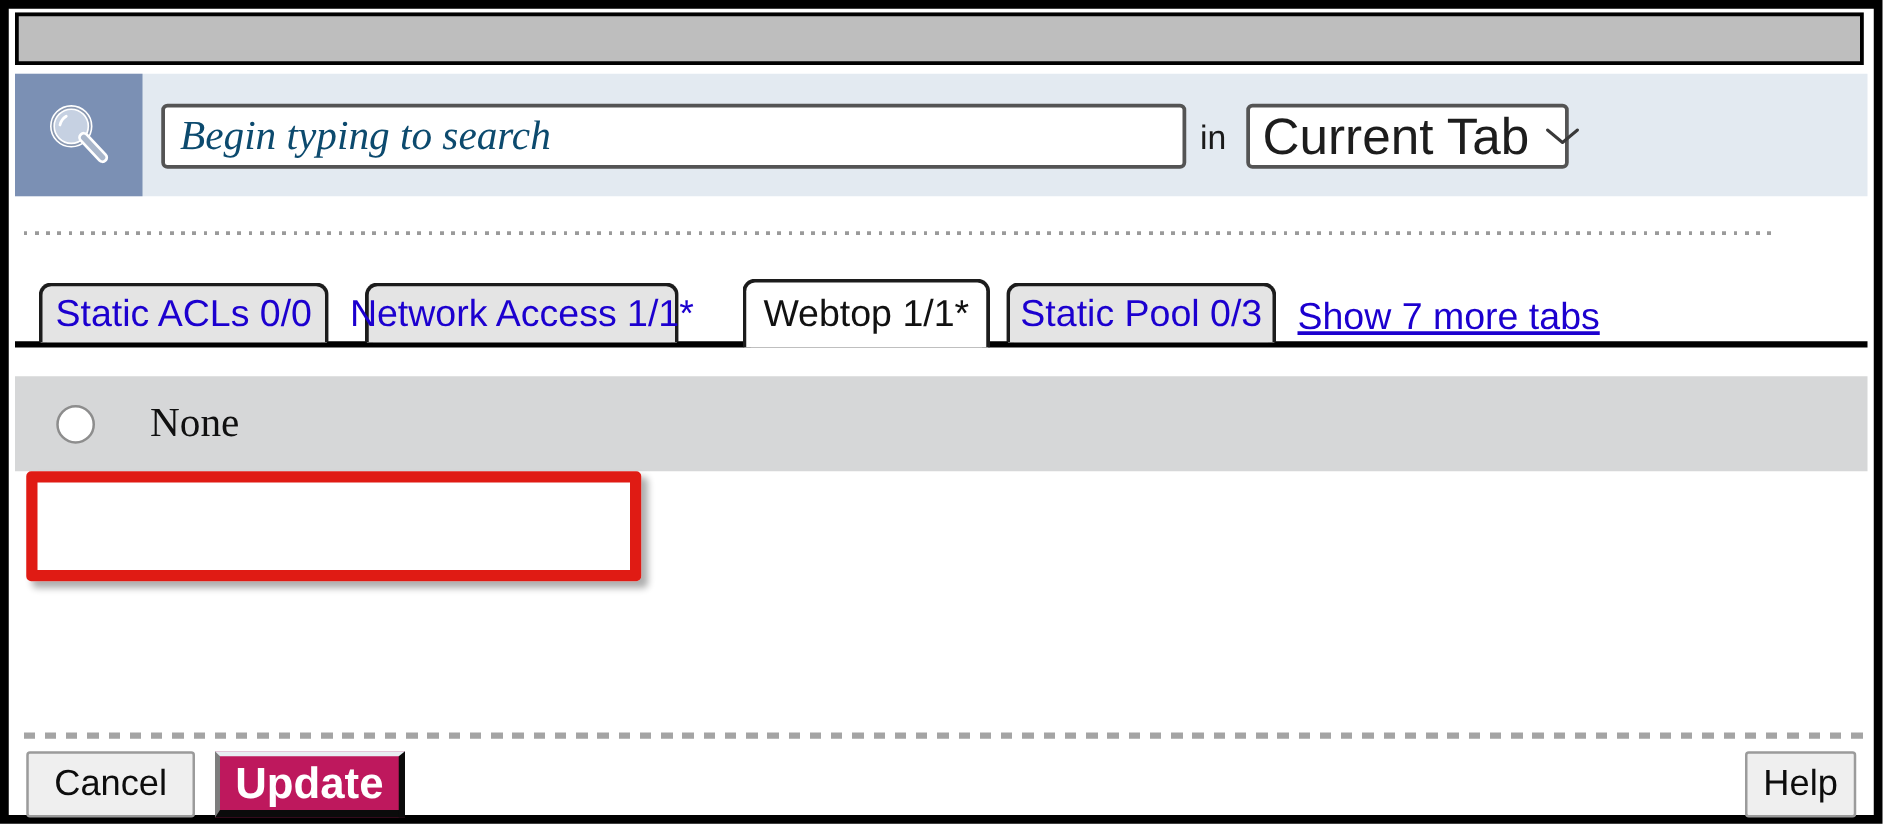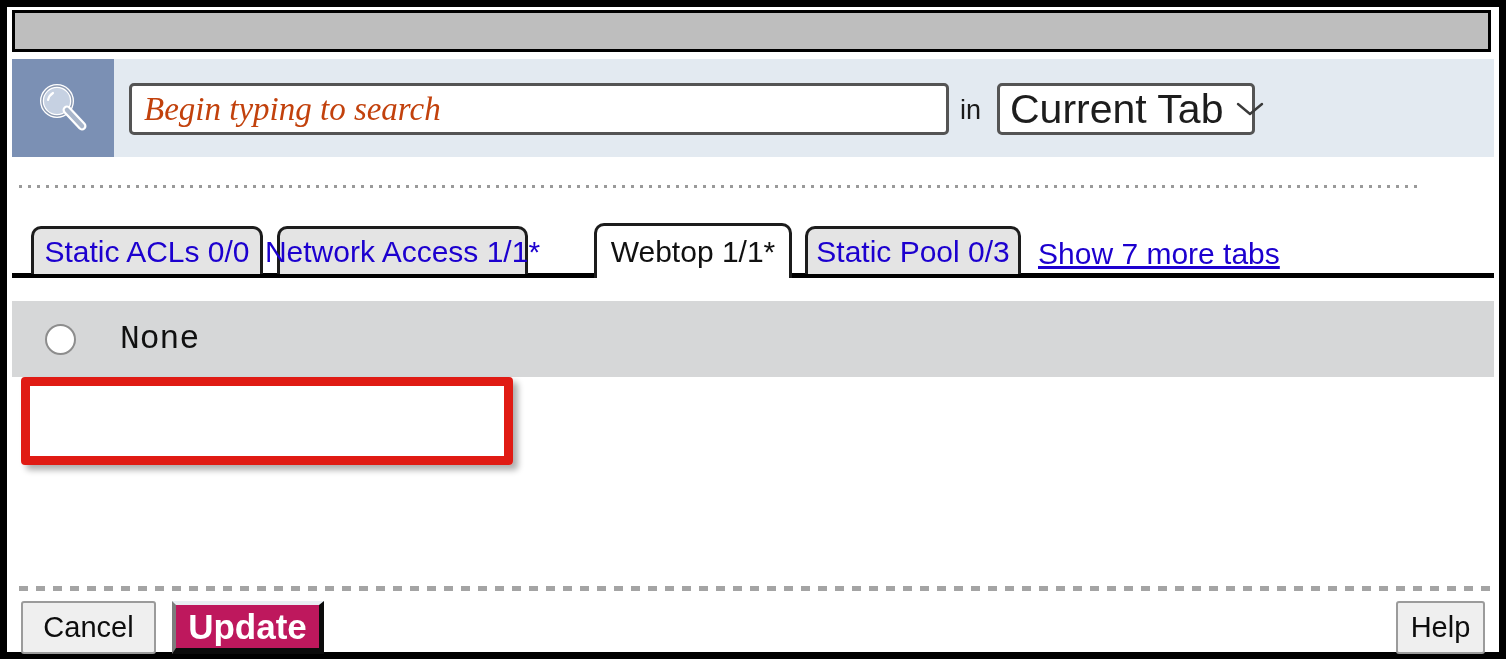--- a/index.html
+++ b/index.html
@@ -64,21 +64,21 @@
     top: 24px;
     width: 820px;
     height: 52px;
     box-sizing: border-box;
     border: 3px solid #545454;
     border-radius: 5px;
     background: #ffffff;
     font-family: "Liberation Serif", serif;
     font-style: italic;
     font-size: 33px;
-    color: #c2410c;
+    color: #0c4a6e;
     padding: 0 12px;
     line-height: 46px;
     white-space: nowrap;
     overflow: hidden;
   }
   .search-in-label {
     position: absolute;
     left: 948px;
     top: 36px;
     font-size: 27px;
@@ -211,21 +211,21 @@
     height: 17px;
     margin-left: -8.5px;
     margin-top: -8.5px;
     border-radius: 50%;
     background: #6f6f6f;
   }
   .option-label {
     margin-left: 44px;
     font-size: 33px;
     color: #101010;
-    font-family: Liberation Mono, monospace;
+    font-family: Liberation Serif, serif;
     white-space: nowrap;
   }
 
   
   .annotation-box {
     position: absolute;
     left: 14px;
     top: 370px;
     width: 492px;
     height: 88px;
@@ -328,21 +328,21 @@
 
   <div class="dotted-rule-top"></div>
 
   <div class="tabstrip">
     <div class="tab-baseline"></div>
 
     <div class="tab" id="tab-0" style="left:19px;  width:232px;">
       <span class="tab-label">Static ACLs 0/0</span>
     </div>
 
-    <div class="tab" id="tab-1" style="left:265px; width:251px;">
+    <div class="tab" id="tab-1" style="left:280px; width:251px;">
       <span class="tab-label">Network Access 1/1*</span>
     </div>
 
     <div class="tab active" id="tab-2" style="left:582px; width:198px;">
       <span class="tab-label">Webtop 1/1*</span>
     </div>
 
     <div class="tab" id="tab-3" style="left:793px; width:216px;">
       <span class="tab-label">Static Pool 0/3</span>
     </div>

